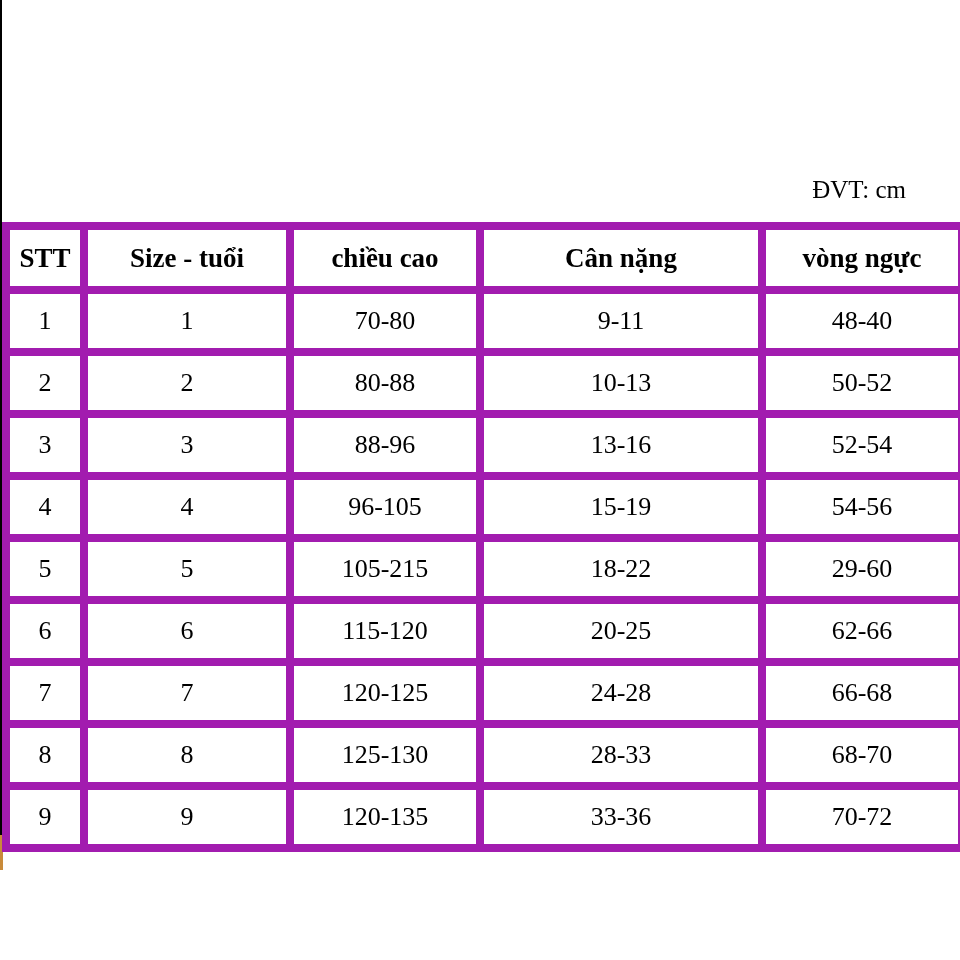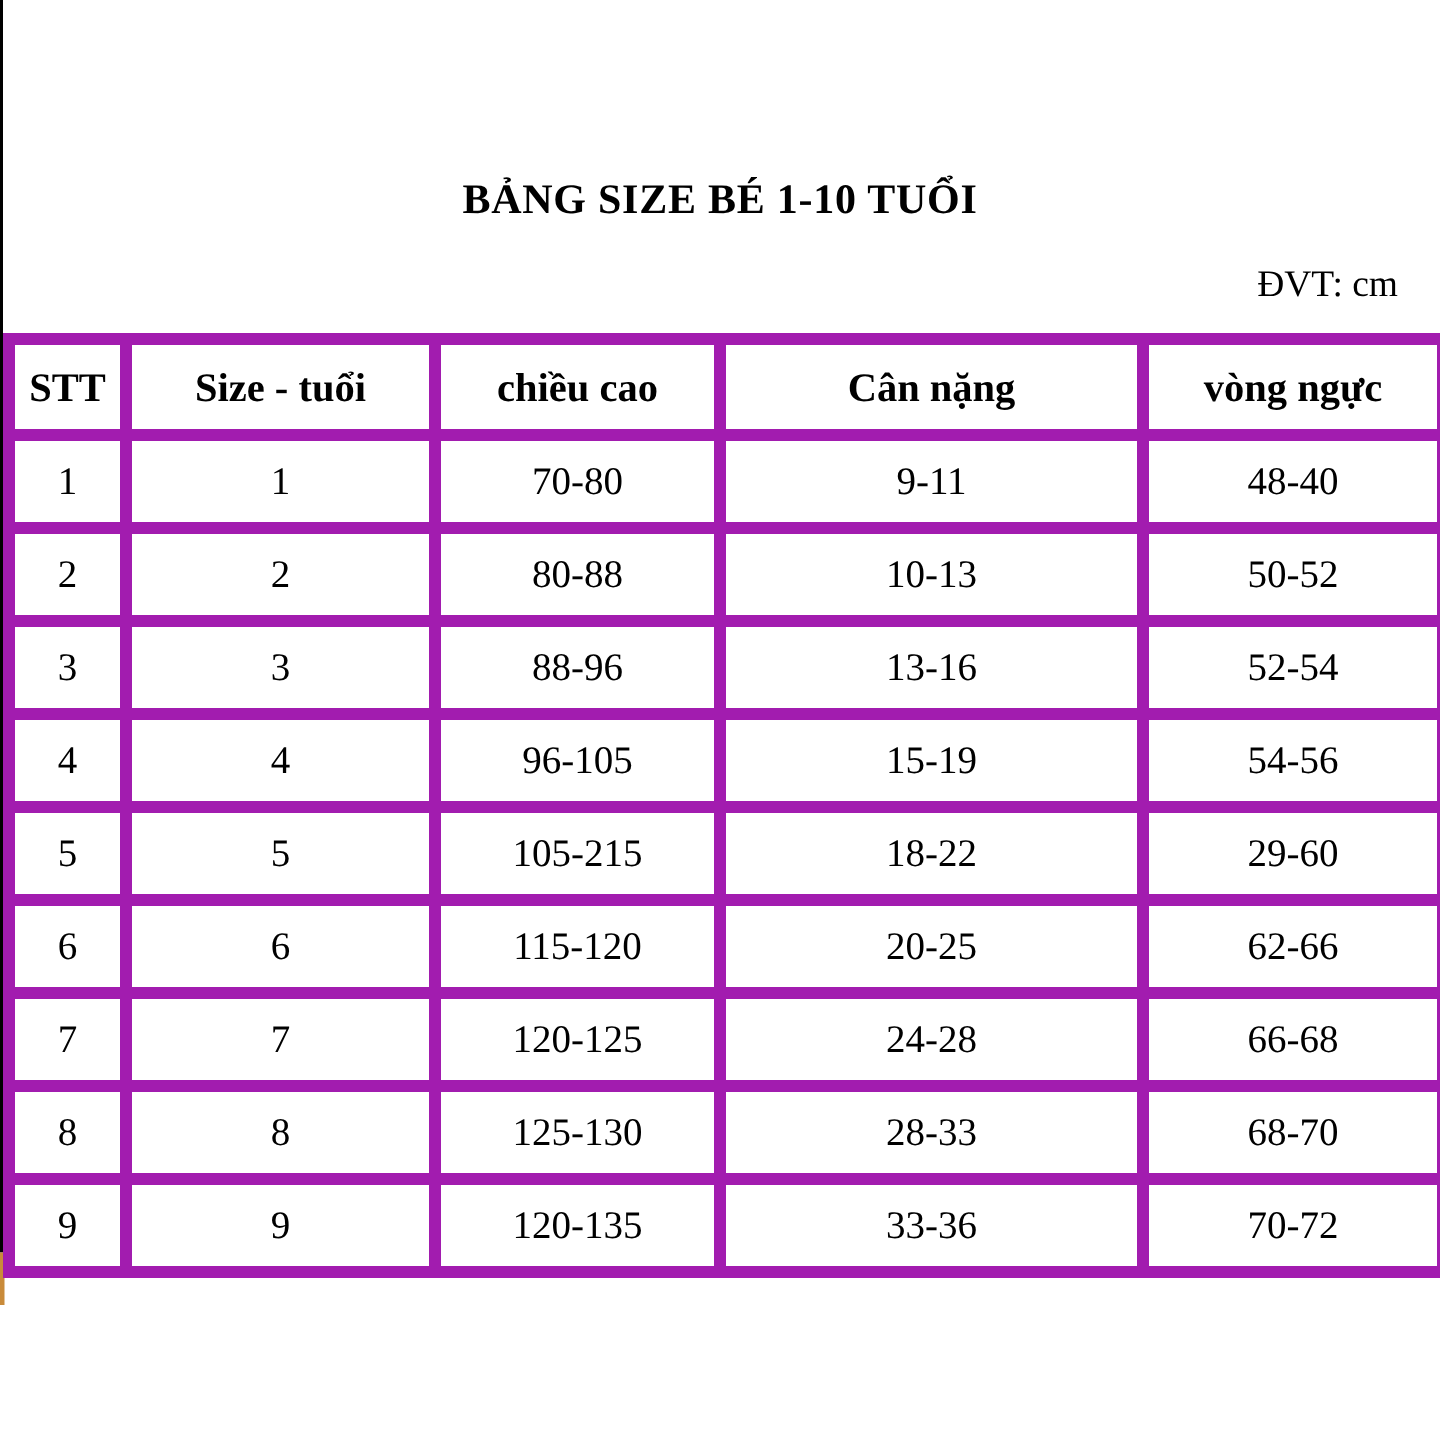--- a/index.html
+++ b/index.html
@@ -44,21 +44,21 @@
     left: 0;
     width: 960px;
     text-align: center;
     font-size: 28px;
     font-weight: bold;
     letter-spacing: 0.5px;
   }
   .unit {
     position: absolute;
     top: 176px;
-    right: 28px;
+    right: 54px;
     font-size: 25px;
     font-weight: normal;
   }
   table.size-table {
     position: absolute;
     top: 222px;
     left: 2px;
     width: 956px;
     border-collapse: collapse;
     table-layout: fixed;
@@ -89,21 +89,20 @@
   col.c4 { width: 200px; }
 </style>
 </head>
 <body>
 
 <div class="page">
 
   <div class="left-rule"></div>
   <div class="left-rule-accent"></div>
 
-  <div class="title">BẢNG SIZE BÉ 1-10 TUỔI</div>
   <div class="unit">ĐVT: cm</div>
 
   <table class="size-table">
     <colgroup>
       <col class="c0">
         <col class="c1">
         <col class="c2">
         <col class="c3">
         <col class="c4">
     </colgroup>

